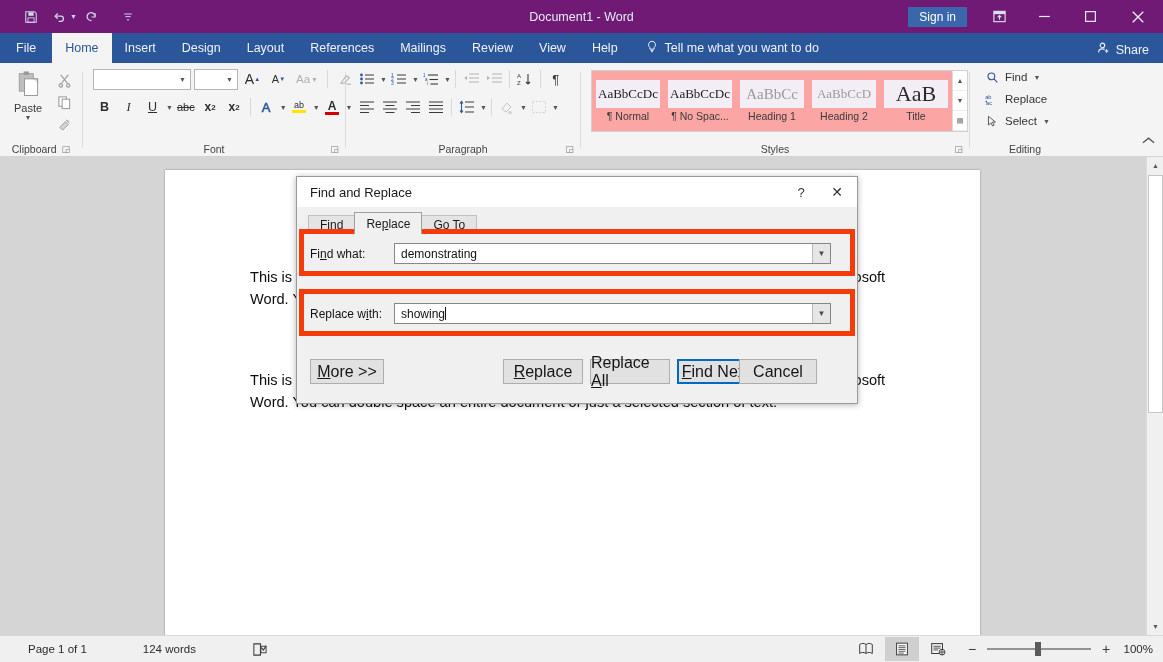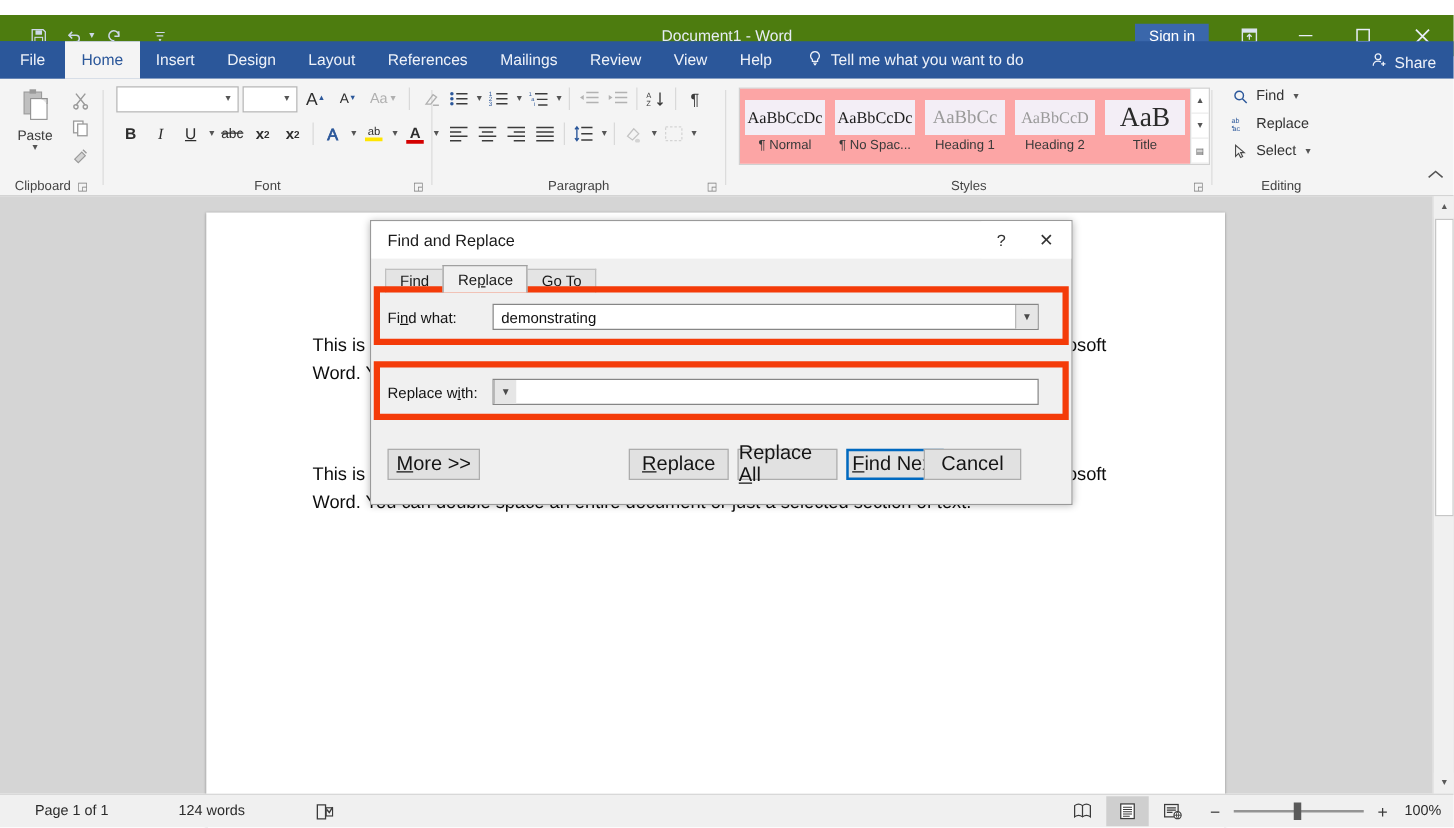--- a/index.html
+++ b/index.html
@@ -6,22 +6,22 @@
   html, body {
     width: 1163px; height: 662px;
     overflow: hidden;
     font-family: "Liberation Sans", sans-serif;
     background: #fff;
   }
   #app { position: relative; width: 1163px; height: 662px; }
 
   
   .titlebar {
-    position: absolute; left: 0; top: 12px; width: 1163px; height: 33px;
-    background: #4d7c0f;
+    position: absolute; left: 0; top: 0; width: 1163px; height: 33px;
+    background: #701a75;
     display: flex; align-items: center;
   }
   .qat { display: flex; align-items: center; padding-left: 18px; gap: 2px; }
   .qat-btn {
     width: 26px; height: 24px; display: flex; align-items: center; justify-content: center;
     color: #cdd8e9; font-size: 13px; line-height: 1;
   }
   .qat-btn svg { display: block; }
   .qat-caret { font-size: 7px; color: #cdd8e9; margin-left: -4px; }
   .title-center {
@@ -709,20 +709,21 @@
         <span class="flabel">Fi<span class="ul">n</span>d what:</span>
         <div class="fcombo">
           <span class="val">demonstrating</span>
           <span class="drop">▼</span>
         </div>
       </div>
 
       <div class="field-row" id="row2">
         <span class="flabel">Replace w<span class="ul">i</span>th:</span>
         <div class="fcombo">
+          <span class="val"><span>showing</span><span class="caret-bar"></span></span>
           <span class="drop">▼</span>
         </div>
       </div>
 
       <div class="dlg-buttons">
         <div class="dbtn" id="b-more">
           <span><span class="ul">M</span>ore &gt;&gt;</span>
         </div>
         <div class="dbtn" id="b-replace">
           <span><span class="ul">R</span>eplace</span>

